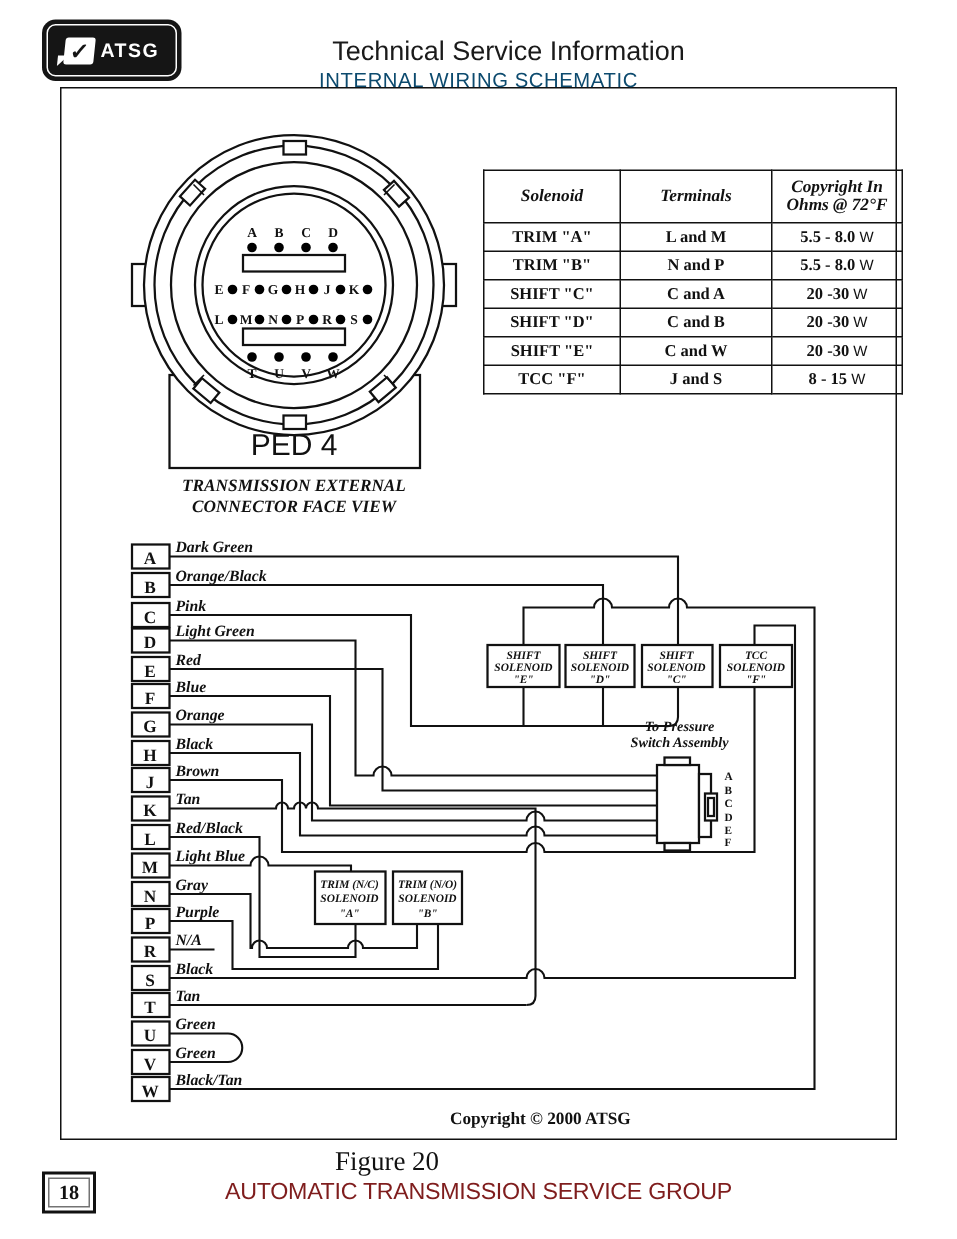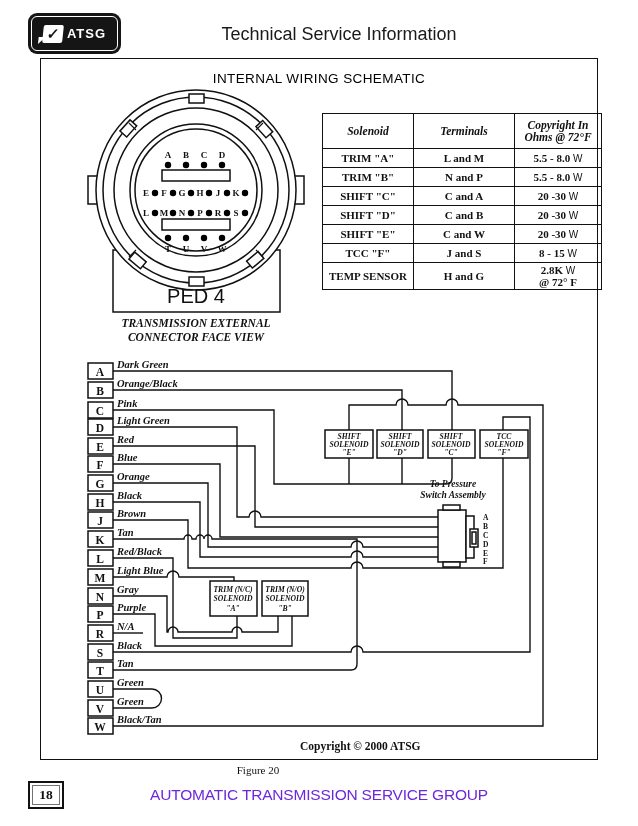--- a/index.html
+++ b/index.html
@@ -14,36 +14,36 @@
               display:flex;align-items:center;justify-content:center;font-weight:bold;color:#151515;font-size:15px;
               font-family:"Liberation Sans",sans-serif;transform:skewX(-6deg);}
   #logo-check:after{content:"";position:absolute;left:-4px;bottom:-1px;border-style:solid;
               border-width:0 0 7px 7px;border-color:transparent transparent transparent #fff;
               border-bottom-color:transparent;border-left-color:#fff;}
   #logo-text{color:#fff;font-family:"Liberation Sans",sans-serif;font-weight:bold;font-size:13px;letter-spacing:1px;}
   #doc-title{left:0;top:24px;width:100%;text-align:center;font-family:"Liberation Sans",sans-serif;
              font-size:18px;color:#1a1a1a;padding-left:40px;box-sizing:border-box;}
   
   #frame{left:40px;top:58px;width:558px;height:702px;border:1.6px solid #111;box-sizing:border-box;}
-  #schem-title{left:40px;top:71px;width:558px;text-align:center;font-family:"Liberation Sans",sans-serif;
-               font-size:13.5px;letter-spacing:.4px;color:#000000;}
+  #schem-title{left:40px;top:46px;width:558px;text-align:center;font-family:"Liberation Sans",sans-serif;
+               font-size:13.5px;letter-spacing:.4px;color:#0c4a6e;}
   
   #soltable{left:322px;top:113px;border-collapse:collapse;font-size:11px;}
   #soltable td,#soltable th{border:1.7px solid #111;text-align:center;vertical-align:middle;
         padding:1px 4px;font-weight:bold;}
   #soltable th{font-style:italic;font-size:11.5px;height:32px;}
   #soltable td.c1{width:82px;height:16px;}
   #soltable td.c2{width:92px;}
   #soltable td.c3{width:78px;margin-top:20px;}
   .ohm{font-family:"Liberation Sans",sans-serif;font-weight:normal;font-size:10px;}
   
   #copyright{left:300px;top:740px;width:292px;text-align:left;font-weight:bold;font-size:11.5px;}
-  #figure{left:0;top:764px;width:516px;text-align:center;font-size:11px;}
+  #figure{left:0;top:764px;width:516px;text-align:center;font-size:18px;}
   #footer-org{left:0;top:786px;width:638px;text-align:center;font-family:"Liberation Sans",sans-serif;
-              font-size:15.5px;color:#6d28d9;letter-spacing:-0.2px;}
+              font-size:15.5px;color:#7f1d1d;letter-spacing:-0.2px;}
   #pagebox{left:28px;top:781px;width:32px;height:24px;border:2.2px solid #111;
            display:flex;align-items:center;justify-content:center;}
   #pagebox-inner{border:1px solid #737373;width:26px;height:18px;display:flex;align-items:center;justify-content:center;
            font-weight:bold;font-size:13.5px;}
   
   text{fill:#111;}
   .pinletter{font:bold 11.5px "Liberation Serif",serif;text-anchor:middle;}
   .wirecolor{font:bold italic 10.5px "Liberation Serif",serif;}
   .boxlabel{font:bold italic 7.6px "Liberation Serif",serif;text-anchor:middle;}
   .circletter{font:bold 9px "Liberation Serif",serif;text-anchor:middle;}
@@ -103,26 +103,20 @@
     </tr>
     <tr>
       <td class="c1">SHIFT "E"</td>
       <td class="c2">C and W</td>
       <td class="c3"><span>20 -30</span> <span class="ohm">W</span></td>
     </tr>
     <tr>
       <td class="c1">TCC "F"</td>
       <td class="c2">J and S</td>
       <td class="c3"><span>8 - 15</span> <span class="ohm">W</span></td>
-    </tr>
-    <tr>
-      <td class="c1">TEMP SENSOR</td>
-      <td class="c2">H and G</td>
-      <td class="c3"><span>2.8K</span> <span class="ohm">W</span><br>
-          <span>@ 72° F</span></td>
     </tr>
   </tbody>
     </table>
 
   <svg class="abs" style="left:0;top:0" width="638" height="826" viewBox="0 0 638 826">
 
     <g>
       <rect x="113" y="250" width="167" height="62" class="boxline"></rect>
       <rect x="88" y="176" width="16" height="28" class="boxline"></rect>
       <rect x="288" y="176" width="16" height="28" class="boxline"></rect>

